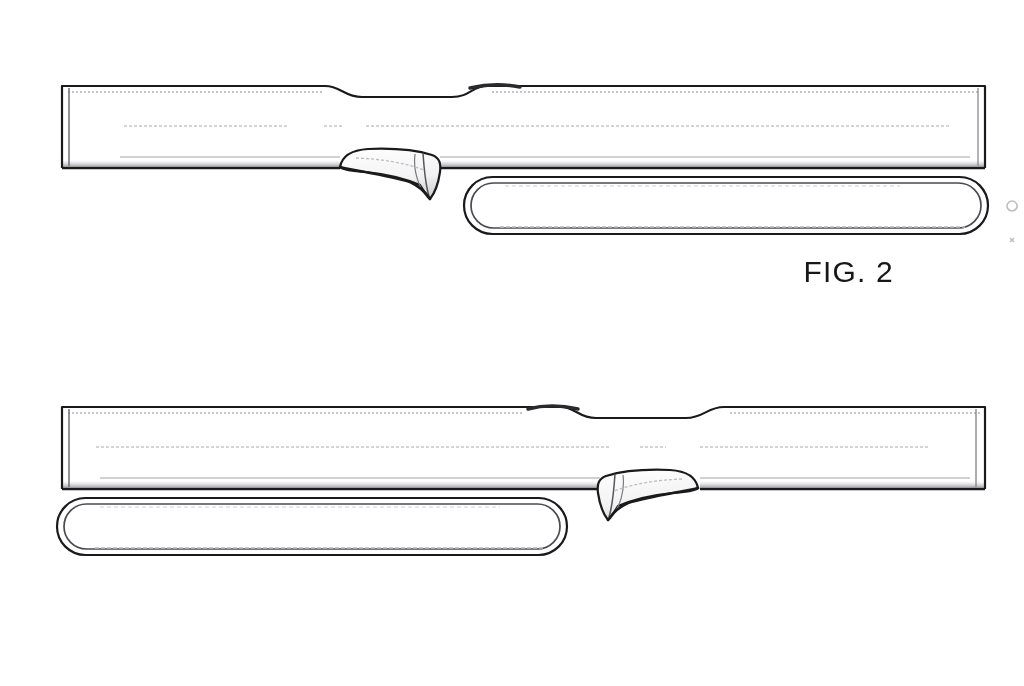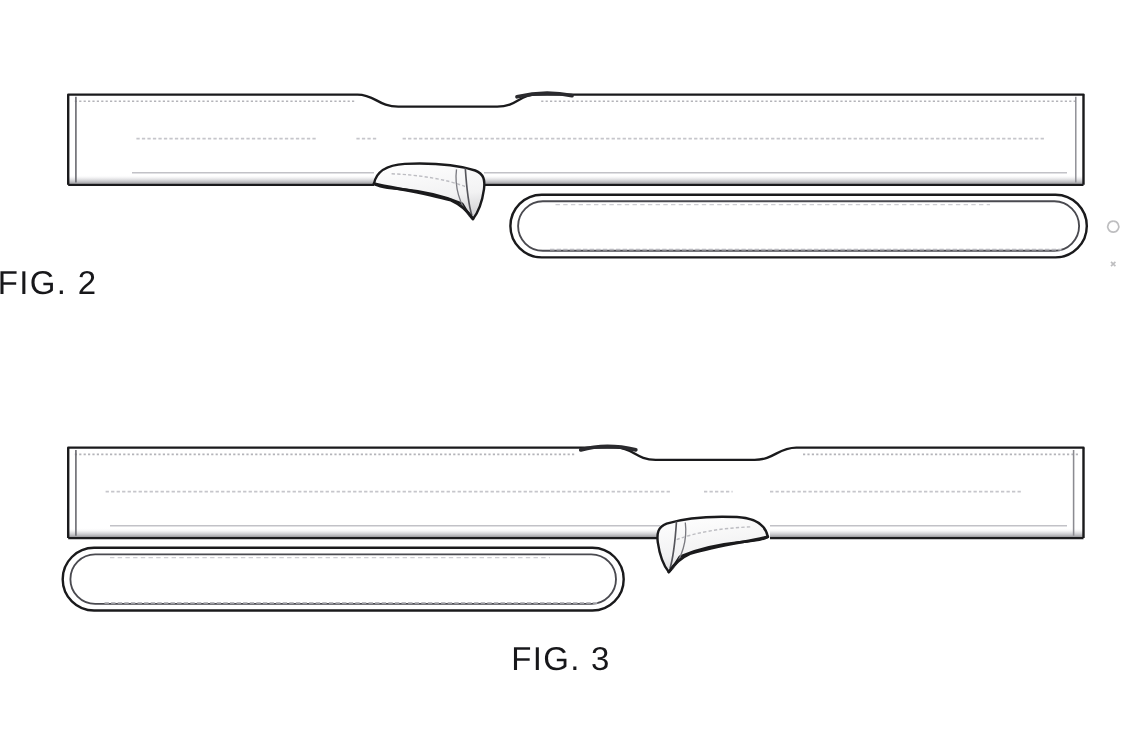--- a/index.html
+++ b/index.html
@@ -28,21 +28,21 @@
     display: block;
   }
   .fig-caption {
     position: absolute;
     font-family: "Liberation Sans", sans-serif;
     font-size: 30px;
     letter-spacing: 1.2px;
     color: #17171a;
     white-space: nowrap;
   }
-  #caption-fig2 { left: 0; top: 241px; width: 896px; text-align: left; }
+  #caption-fig2 { left: 0; top: 255px; width: 896px; text-align: right; }
   #caption-fig3 { left: 0; top: 583px; width: 1024px; text-align: center; }
   
   #caption-fig2 span, #caption-fig3 span { display: inline-block; transform: translateX(-2px); }
 </style>
 </head>
 <body>
 
 <div id="sheet">
 
   <svg id="drawing" viewBox="0 0 1024 686" xmlns="http://www.w3.org/2000/svg">
@@ -202,17 +202,14 @@
     <g opacity="0.33">
       <path d="M 1012 201 a 5 5 0 1 0 0.1 0" fill="none" stroke="#3a3a3f" stroke-width="1.6"></path>
       <path d="M 1010 238 l 4 4 M 1014 238 l -4 4" fill="none" stroke="#3a3a3f" stroke-width="1.5"></path>
     </g>
   </svg>
 
   <div class="fig-caption" id="caption-fig2">
     <span>FIG. 2</span>
   </div>
 
-  <div class="fig-caption" id="caption-fig3">
-    <span>FIG. 3</span>
-  </div>
 
 </div>
 
 </body></html>

